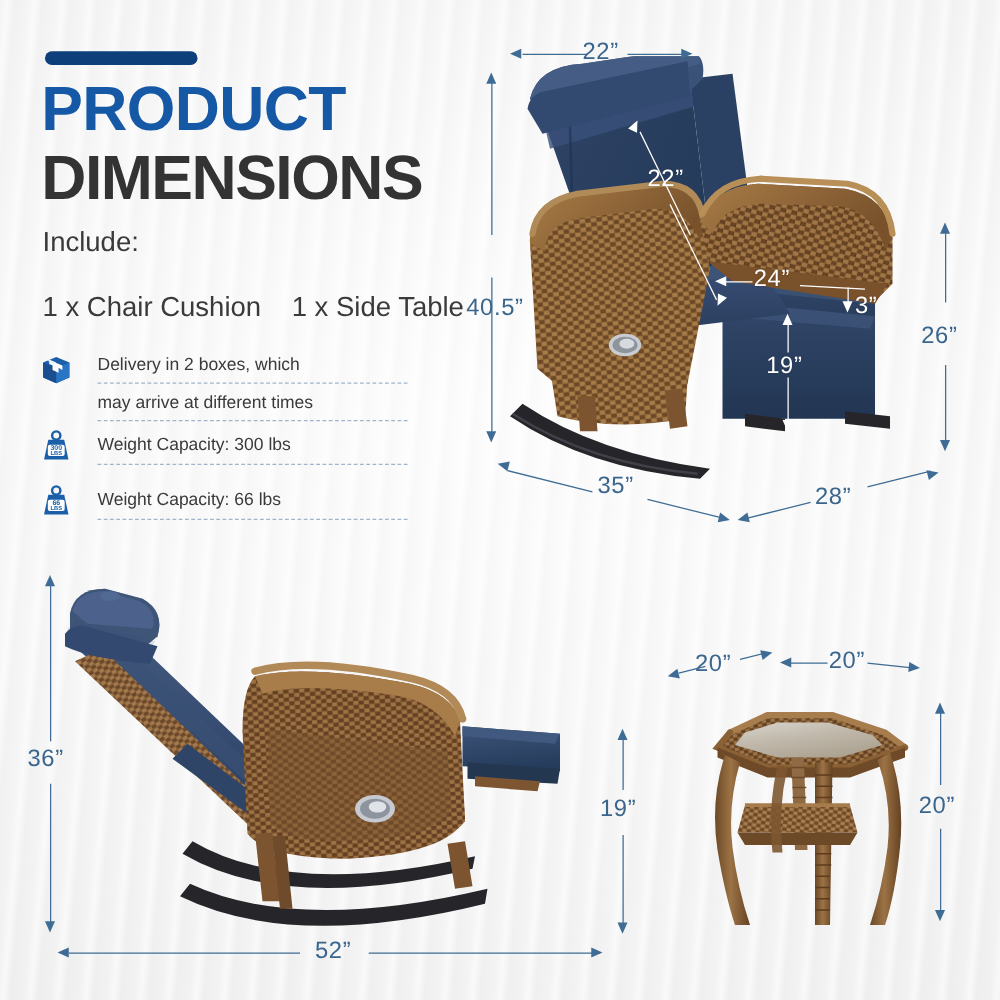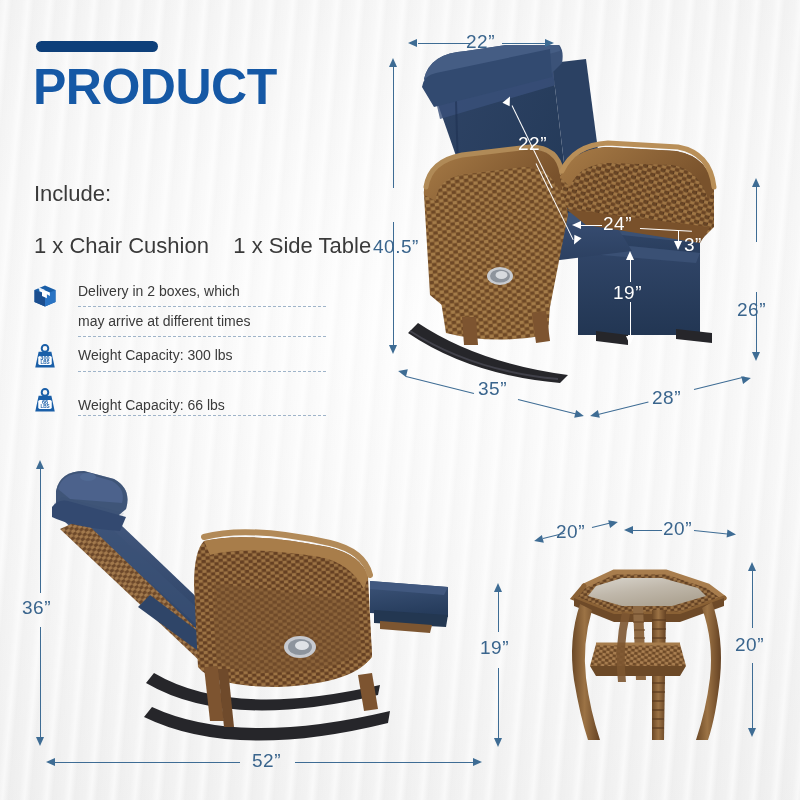--- a/index.html
+++ b/index.html
@@ -103,20 +103,21 @@
   
   .art { position: absolute; }
 </style>
 </head>
 <body>
 
 <div id="page">
 
   <div id="accent-bar"></div>
   <div id="title-product">PRODUCT</div>
+  <div id="title-dimensions">DIMENSIONS</div>
 
   <div class="include-line" id="include-label">Include:</div>
   <div class="include-line" id="include-2">1 x Chair Cushion    1 x Side Table</div>
 
   <div class="feat-row" id="feat-box">
     <span class="feat-icon">
       <svg viewBox="0 0 40 40" width="30" height="30">
         <g>
           <path d="M6 12 L20 6 L34 12 L34 28 L20 34 L6 28 Z" fill="#1a5fa8"></path>
           <path d="M6 12 L20 18 L20 34 L6 28 Z" fill="#1b4e8f"></path>
@@ -149,21 +150,21 @@
   <div class="feat-row" id="feat-66">
     <span class="feat-icon">
       <svg viewBox="0 0 40 40" width="30" height="30">
         <circle cx="20" cy="8.5" r="4.4" fill="none" stroke="#1a5fa8" stroke-width="2.6"></circle>
         <path d="M11.5 13 L28.5 13 L33 34 L7 34 Z" fill="#1a5fa8"></path>
         <rect x="11" y="18.5" width="18" height="12" rx="2.2" fill="#ffffff"></rect>
         <text x="20" y="24.2" font-family="Liberation Sans, sans-serif" font-size="7.4" font-weight="bold" fill="#1a5fa8" text-anchor="middle">66</text>
         <text x="20" y="29.8" font-family="Liberation Sans, sans-serif" font-size="6.2" font-weight="bold" fill="#1a5fa8" text-anchor="middle">LBS</text>
       </svg>
     </span>
-    <span class="feat-text" style="top:5px;margin-top:6px;">Weight Capacity: 66 lbs</span>
+    <span class="feat-text" style="top:5px;">Weight Capacity: 66 lbs</span>
     <span class="dash-rule" style="top:29px; width:248px;"></span>
   </div>
 
   <svg class="art" style="left:400px; top:45px;" width="330" height="340" viewBox="0 0 330 340">
     <defs>
       <linearGradient id="cushTop" x1="0" y1="0" x2="0.3" y2="1">
         <stop offset="0" stop-color="#3b4f70"></stop>
           <stop offset="1" stop-color="#273a58"></stop>
       </linearGradient>
       <linearGradient id="cushBack" x1="0" y1="0" x2="1" y2="0.6">
@@ -298,21 +299,21 @@
     <div class="arrowhead ah-up white" style="left:626px; top:251px;"></div>
     <div class="arrowhead ah-down white" style="left:626px; top:336px;"></div>
     <div class="dim-label white" style="left:613px; top:282px;">19”</div>
   </div>
 
   <div class="dim">
     <div class="dim-line-v" style="left:756px; top:186px; height:56px;"></div>
     <div class="dim-line-v" style="left:756px; top:292px; height:62px;"></div>
     <div class="arrowhead ah-up" style="left:752px; top:178px;"></div>
     <div class="arrowhead ah-down" style="left:752px; top:352px;"></div>
-    <div class="dim-label" style="left:737px; top:258px;margin-top:41px;">26”</div>
+    <div class="dim-label" style="left:737px; top:258px;">26”</div>
   </div>
 
   <div class="dim">
     <div class="dim-line-h" style="left:406px; top:376px; width:70px; transform:rotate(14deg); transform-origin:left center;"></div>
     <div class="dim-line-h" style="left:518px; top:399px; width:63px; transform:rotate(14deg); transform-origin:left center;"></div>
     <div class="arrowhead ah-left" style="left:398px; top:368px; transform:rotate(14deg);"></div>
     <div class="arrowhead ah-right" style="left:575px; top:411px; transform:rotate(14deg);"></div>
     <div class="dim-label" style="left:478px; top:378px;">35”</div>
   </div>
 

